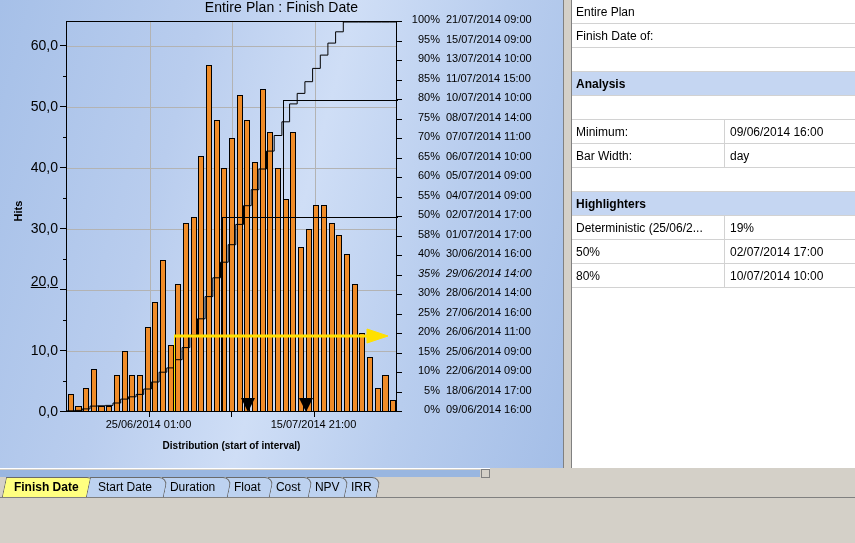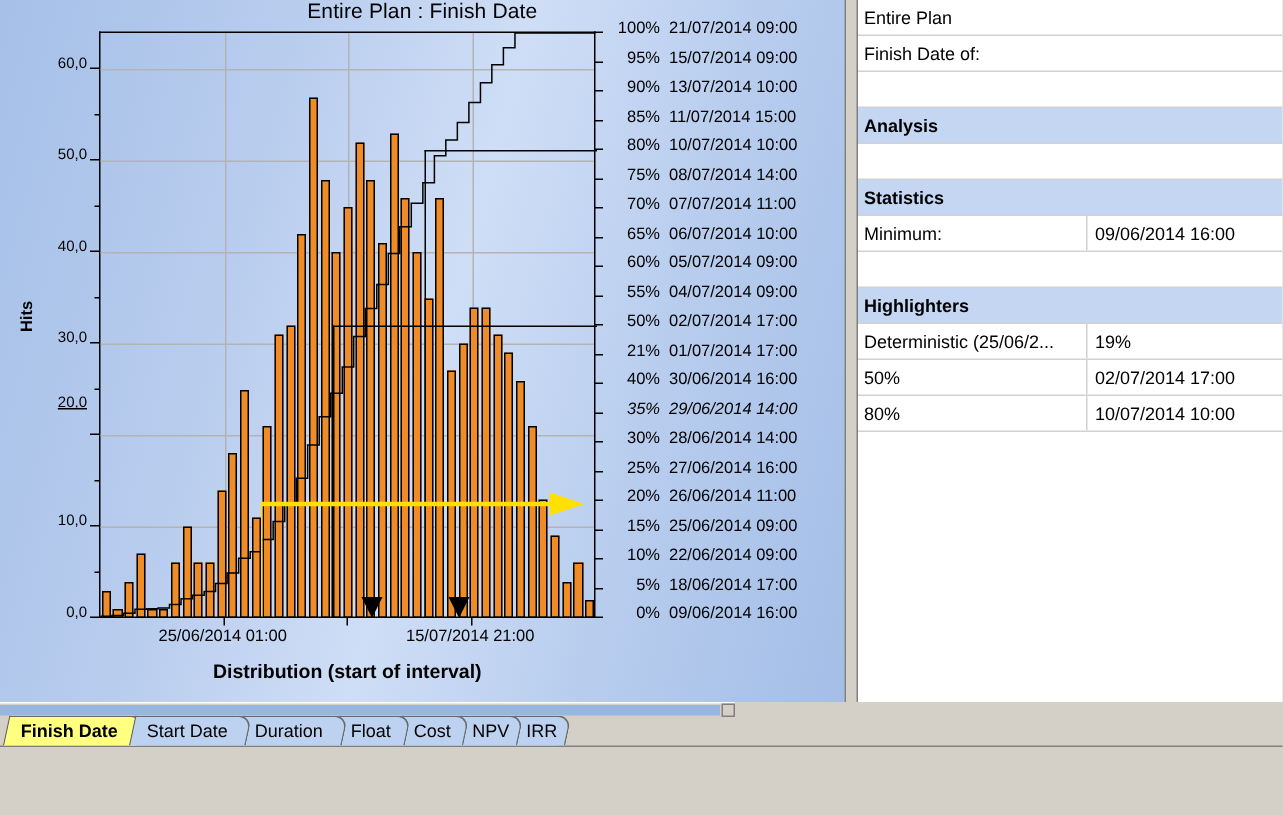--- a/index.html
+++ b/index.html
@@ -25,21 +25,21 @@
   #plot{
     position:absolute;left:66px;top:21px;width:330px;height:390px;
     border-left:1px solid #000;border-top:1px solid #000;
   }
   .gridline-h{position:absolute;left:0;width:330px;height:1px;background:#b3b3b3;}
   .gridline-v{position:absolute;top:0;height:390px;width:1px;background:#b3b3b3;}
   #axis-bottom{position:absolute;left:66px;top:411px;width:331px;height:1px;background:#000;}
   #axis-right{position:absolute;left:396px;top:21px;width:1px;height:391px;background:#000;}
 
   .ytick-label{
-    position:absolute;right:570px;font-size:10px;color:#000;white-space:nowrap;
+    position:absolute;right:570px;font-size:14px;color:#000;white-space:nowrap;
   }
   .ytick-mark{position:absolute;left:60px;width:6px;height:1px;background:#000;}
   #ylabel{
     position:absolute;left:-12px;top:205px;width:60px;text-align:center;
     font-size:11px;font-weight:bold;color:#000;
     transform:rotate(-90deg);transform-origin:center;
   }
 
   .bar{position:absolute;bottom:0;background:#f08c28;border:1px solid #000;box-sizing:border-box;}
 
@@ -47,21 +47,21 @@
 
   .htick-mark{position:absolute;left:396px;width:6px;height:1px;background:#000;}
   .rtick-row{position:absolute;left:406px;font-size:11px;color:#000;white-space:nowrap;}
   .rtick-pct{display:inline-block;width:34px;text-align:right;}
   .rtick-val{display:inline-block;margin-left:6px;}
 
   .xtick-mark{position:absolute;top:412px;width:1px;height:5px;background:#000;}
   .xtick-label{position:absolute;top:418px;font-size:11px;color:#000;white-space:nowrap;transform:translateX(-50%);}
   #xlabel{
     position:absolute;left:66px;top:440px;width:331px;text-align:center;
-    font-size:13px;font-weight:bold;color:#000;
+    font-size:10px;font-weight:bold;color:#000;
   }
   .marker-tri{
     position:absolute;width:0;height:0;
     border-left:7px solid transparent;border-right:7px solid transparent;
     border-top:14px solid #000;
   }
   .hl-line{position:absolute;height:1px;background:#000;}
   .hl-vline{position:absolute;width:1px;background:#000;}
 
   
@@ -115,21 +115,21 @@
     <div id="yticks">
         <div class="ytick-mark" style="top: 45.375px;"></div>
         <div class="ytick-label" style="top: 37.375px; right: 505px;">60,0</div>
         <div class="ytick-mark" style="top: 106.312px;"></div>
         <div class="ytick-label" style="top: 98.3125px; right: 505px;">50,0</div>
         <div class="ytick-mark" style="top: 167.25px;"></div>
         <div class="ytick-label" style="top: 159.25px; right: 505px;">40,0</div>
         <div class="ytick-mark" style="top: 228.188px;"></div>
         <div class="ytick-label" style="top: 220.188px; right: 505px;">30,0</div>
         <div class="ytick-mark" style="top: 289.125px;"></div>
-        <div class="ytick-label" style="top: 263px; right: 505px; text-decoration: underline;">20,0</div>
+        <div class="ytick-label" style="top: 273px; right: 505px; text-decoration: underline;">20,0</div>
         <div class="ytick-mark" style="top: 350.062px;"></div>
         <div class="ytick-label" style="top: 342.062px; right: 505px;">10,0</div>
         <div class="ytick-mark" style="top: 411px;"></div>
         <div class="ytick-label" style="top: 403px; right: 505px;">0,0</div>
         <div class="ytick-mark" style="top: 380.531px; left: 63px; width: 3px;"></div>
         <div class="ytick-mark" style="top: 319.594px; left: 63px; width: 3px;"></div>
         <div class="ytick-mark" style="top: 258.656px; left: 63px; width: 3px;"></div>
         <div class="ytick-mark" style="top: 197.719px; left: 63px; width: 3px;"></div>
         <div class="ytick-mark" style="top: 136.781px; left: 63px; width: 3px;"></div>
         <div class="ytick-mark" style="top: 75.8438px; left: 63px; width: 3px;"></div>
@@ -241,21 +241,21 @@
         <div class="rtick-row" style="top: 130px;"><span class="rtick-pct">70%</span><span class="rtick-val">07/07/2014 11:00</span></div>
         <div class="htick-mark" style="top: 157.5px;"></div>
         <div class="rtick-row" style="top: 149.5px;"><span class="rtick-pct">65%</span><span class="rtick-val">06/07/2014 10:00</span></div>
         <div class="htick-mark" style="top: 177px;"></div>
         <div class="rtick-row" style="top: 169px;"><span class="rtick-pct">60%</span><span class="rtick-val">05/07/2014 09:00</span></div>
         <div class="htick-mark" style="top: 196.5px;"></div>
         <div class="rtick-row" style="top: 188.5px;"><span class="rtick-pct">55%</span><span class="rtick-val">04/07/2014 09:00</span></div>
         <div class="htick-mark" style="top: 216px;"></div>
         <div class="rtick-row" style="top: 208px;"><span class="rtick-pct">50%</span><span class="rtick-val">02/07/2014 17:00</span></div>
         <div class="htick-mark" style="top: 235.5px;"></div>
-        <div class="rtick-row" style="top: 227.5px;"><span class="rtick-pct">21%</span><span class="rtick-val">01/07/2014 17:00</span></div>
+        <div class="rtick-row" style="top: 227.5px;"><span class="rtick-pct">58%</span><span class="rtick-val">01/07/2014 17:00</span></div>
         <div class="htick-mark" style="top: 255px;"></div>
         <div class="rtick-row" style="top: 247px;"><span class="rtick-pct">40%</span><span class="rtick-val">30/06/2014 16:00</span></div>
         <div class="htick-mark" style="top: 274.5px;"></div>
         <div class="rtick-row" style="top: 266.5px; font-style: italic;"><span class="rtick-pct">35%</span><span class="rtick-val">29/06/2014 14:00</span></div>
         <div class="htick-mark" style="top: 294px;"></div>
         <div class="rtick-row" style="top: 286px;"><span class="rtick-pct">30%</span><span class="rtick-val">28/06/2014 14:00</span></div>
         <div class="htick-mark" style="top: 313.5px;"></div>
         <div class="rtick-row" style="top: 305.5px;"><span class="rtick-pct">25%</span><span class="rtick-val">27/06/2014 16:00</span></div>
         <div class="htick-mark" style="top: 333px;"></div>
         <div class="rtick-row" style="top: 325px;"><span class="rtick-pct">20%</span><span class="rtick-val">26/06/2014 11:00</span></div>
@@ -285,27 +285,28 @@
         <div class="scell-full"></div>
       </div>
 
       <div class="srow sect">
         <div class="scell-full">Analysis</div>
       </div>
       <div class="srow blank">
         <div class="scell-full"></div>
       </div>
 
-      <div class="srow sect">
-        <div class="scell-full">Statistics</div>
-      </div>
       <div id="stat-rows">
           <div class="srow">
             <div class="scell-l">Minimum:</div>
             <div class="scell-r">09/06/2014 16:00</div>
+          </div>
+          <div class="srow">
+            <div class="scell-l">Bar Width:</div>
+            <div class="scell-r">day</div>
           </div>
         </div>
       <div class="srow blank">
         <div class="scell-full"></div>
       </div>
 
       <div class="srow sect">
         <div class="scell-full">Highlighters</div>
       </div>
       <div id="hl-rows">

